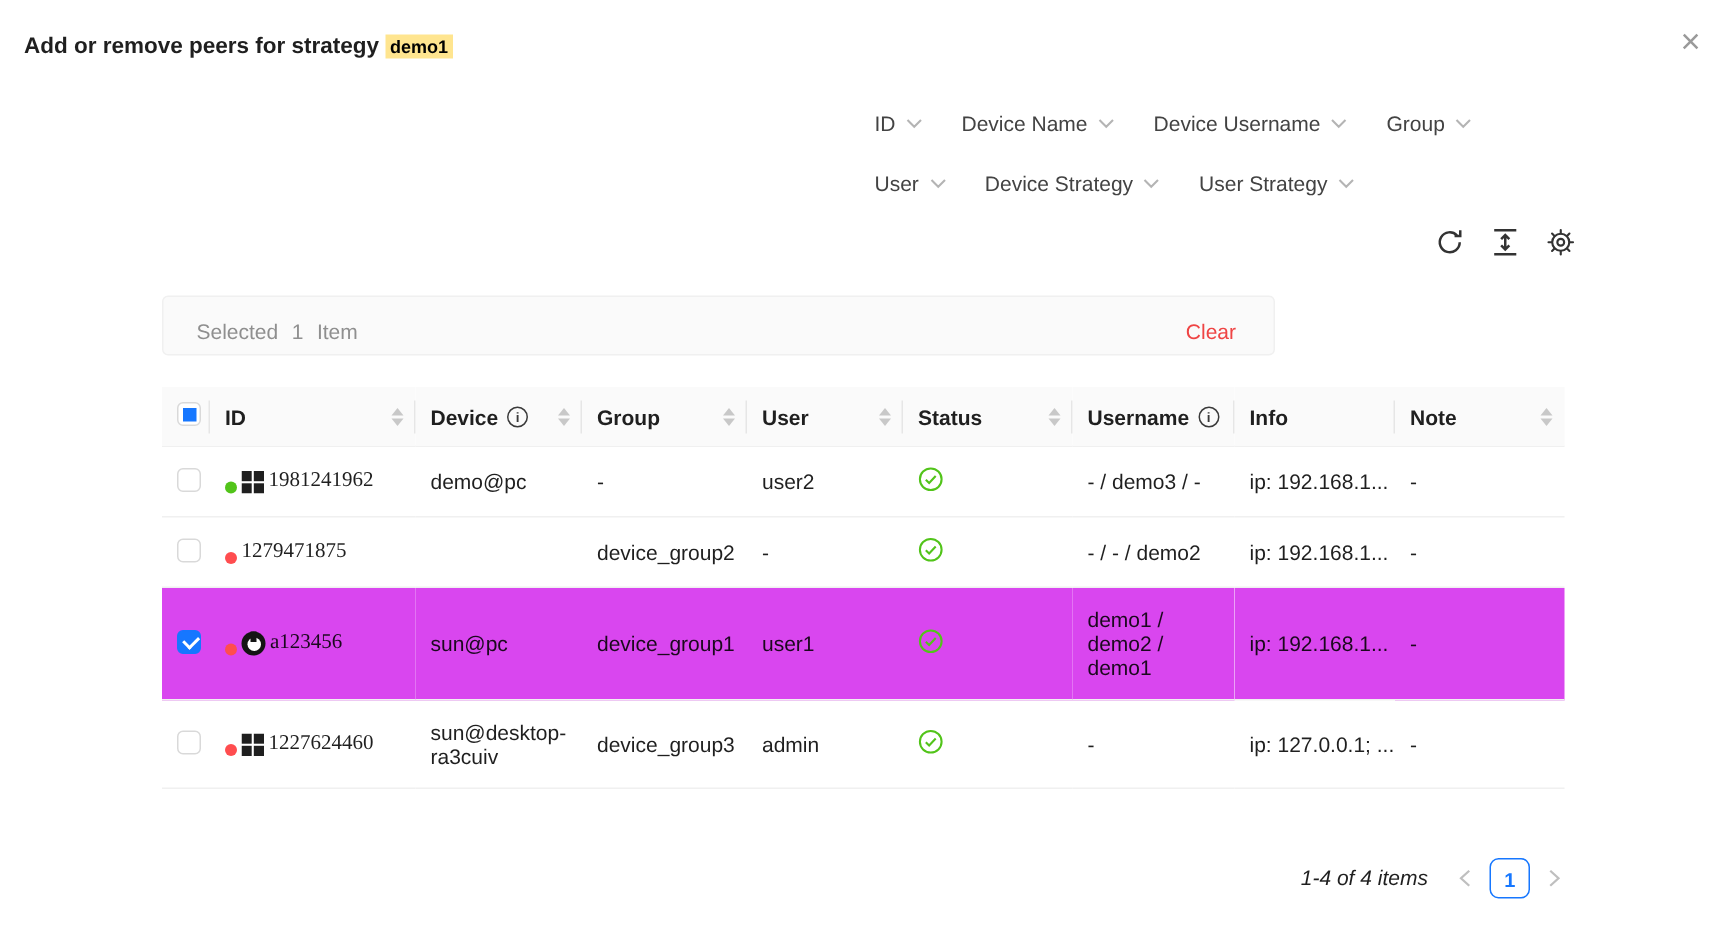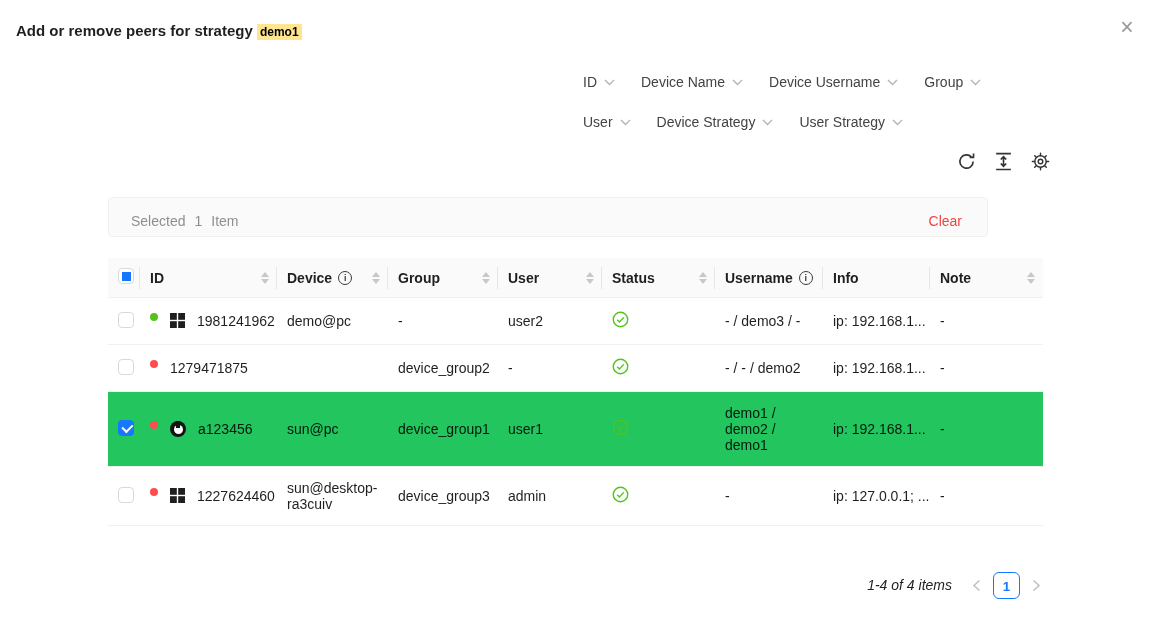--- a/index.html
+++ b/index.html
@@ -17,21 +17,21 @@
     background:none; color:#9a9a9a; font-size:23px; line-height:30px; text-align:center; cursor:pointer; padding:0; }
   
   .filters { position:absolute; left:583px; top:62px; width:420px; }
   .filter-row { display:flex; gap:26px; height:40px; align-items:center; }
   .filter { display:inline-flex; align-items:center; gap:7px; color:#434343; cursor:pointer; white-space:nowrap; }
   .chev { width:11px; height:7px; flex:none; }
   
   .toolbar { position:absolute; left:954px; top:150px; display:flex; gap:13px; align-items:center; }
   .tool-btn { width:24px; height:24px; border:none; background:none; padding:2px; cursor:pointer; color:#333; }
   
-  .selection-bar { position:absolute; left:108px; top:197px; width:880px; height:40px;
+  .selection-bar { position:absolute; left:108px; top:197px; width:742px; height:40px;
     background:#fafafa; border:1px solid #f0f0f0; border-radius:4px;
     display:flex; align-items:center; padding:8px 25px 0 22px; color:#8f8f8f; }
   .selection-bar .num { margin:0 9px; }
   .clear-link { margin-left:auto; color:#ef4444; cursor:pointer; text-decoration:none; }
   
   .peers-table { position:absolute; left:108px; top:258px; width:935px;
     border-collapse:collapse; table-layout:fixed; }
   .peers-table th { background:#fafafa; font-weight:700; text-align:left;
     padding:10px 8px 10px 10px; border-bottom:1px solid #f0f0f0; position:relative; }
   .peers-table th:not(:last-child)::after { content:''; position:absolute; right:0; top:50%;
@@ -39,22 +39,22 @@
   .hcell { display:flex; align-items:center; gap:6px; }
   .sorter { margin-left:auto; display:inline-flex; flex-direction:column; align-items:center; cursor:pointer; padding-left:4px; }
   .caret { width:0; height:0; border-left:4px solid transparent; border-right:4px solid transparent; }
   .caret.up { border-bottom:5px solid #c8c8c8; margin-bottom:2px; }
   .caret.down { border-top:5px solid #c8c8c8; }
   .info-icon { width:14px; height:14px; border:1.3px solid #3a3a3a; border-radius:50%; flex:none;
     display:inline-flex; align-items:center; justify-content:center;
     font-size:9px; font-weight:700; color:#3a3a3a; cursor:pointer; }
   .info-icon::after { content:'i'; }
   .peers-table td { padding:13px 8px 13px 10px; border-bottom:1px solid #f0f0f0; vertical-align:middle; }
-  tr.selected td { background:#22c55e; }
-  .cell-id { display:flex; align-items:flex-start; gap:12px; white-space:nowrap; }
+  tr.selected td { background:#d946ef; }
+  .cell-id { display:flex; align-items:flex-end; gap:3px; white-space:nowrap;font-family:Liberation Serif, serif; }
   .cell-group, .cell-user { white-space:nowrap; }
   .cell-info { white-space:nowrap; overflow:hidden; }
   .dot { width:8px; height:8px; border-radius:50%; flex:none; }
   .dot.online { background:#52c41a; }
   .dot.offline { background:#ff4d4f; }
   .os-windows { flex:none; display:inline-flex; }
   .os-circle { width:16px; height:16px; border-radius:50%; background:#141414; position:relative; flex:none; }
   .os-circle::before { content:''; position:absolute; left:3.5px; top:4px; width:9px; height:9px; background:#fff; border-radius:50%; }
   .os-circle::after { content:''; position:absolute; left:6px; top:0; width:4px; height:7px; background:#141414; }
   

